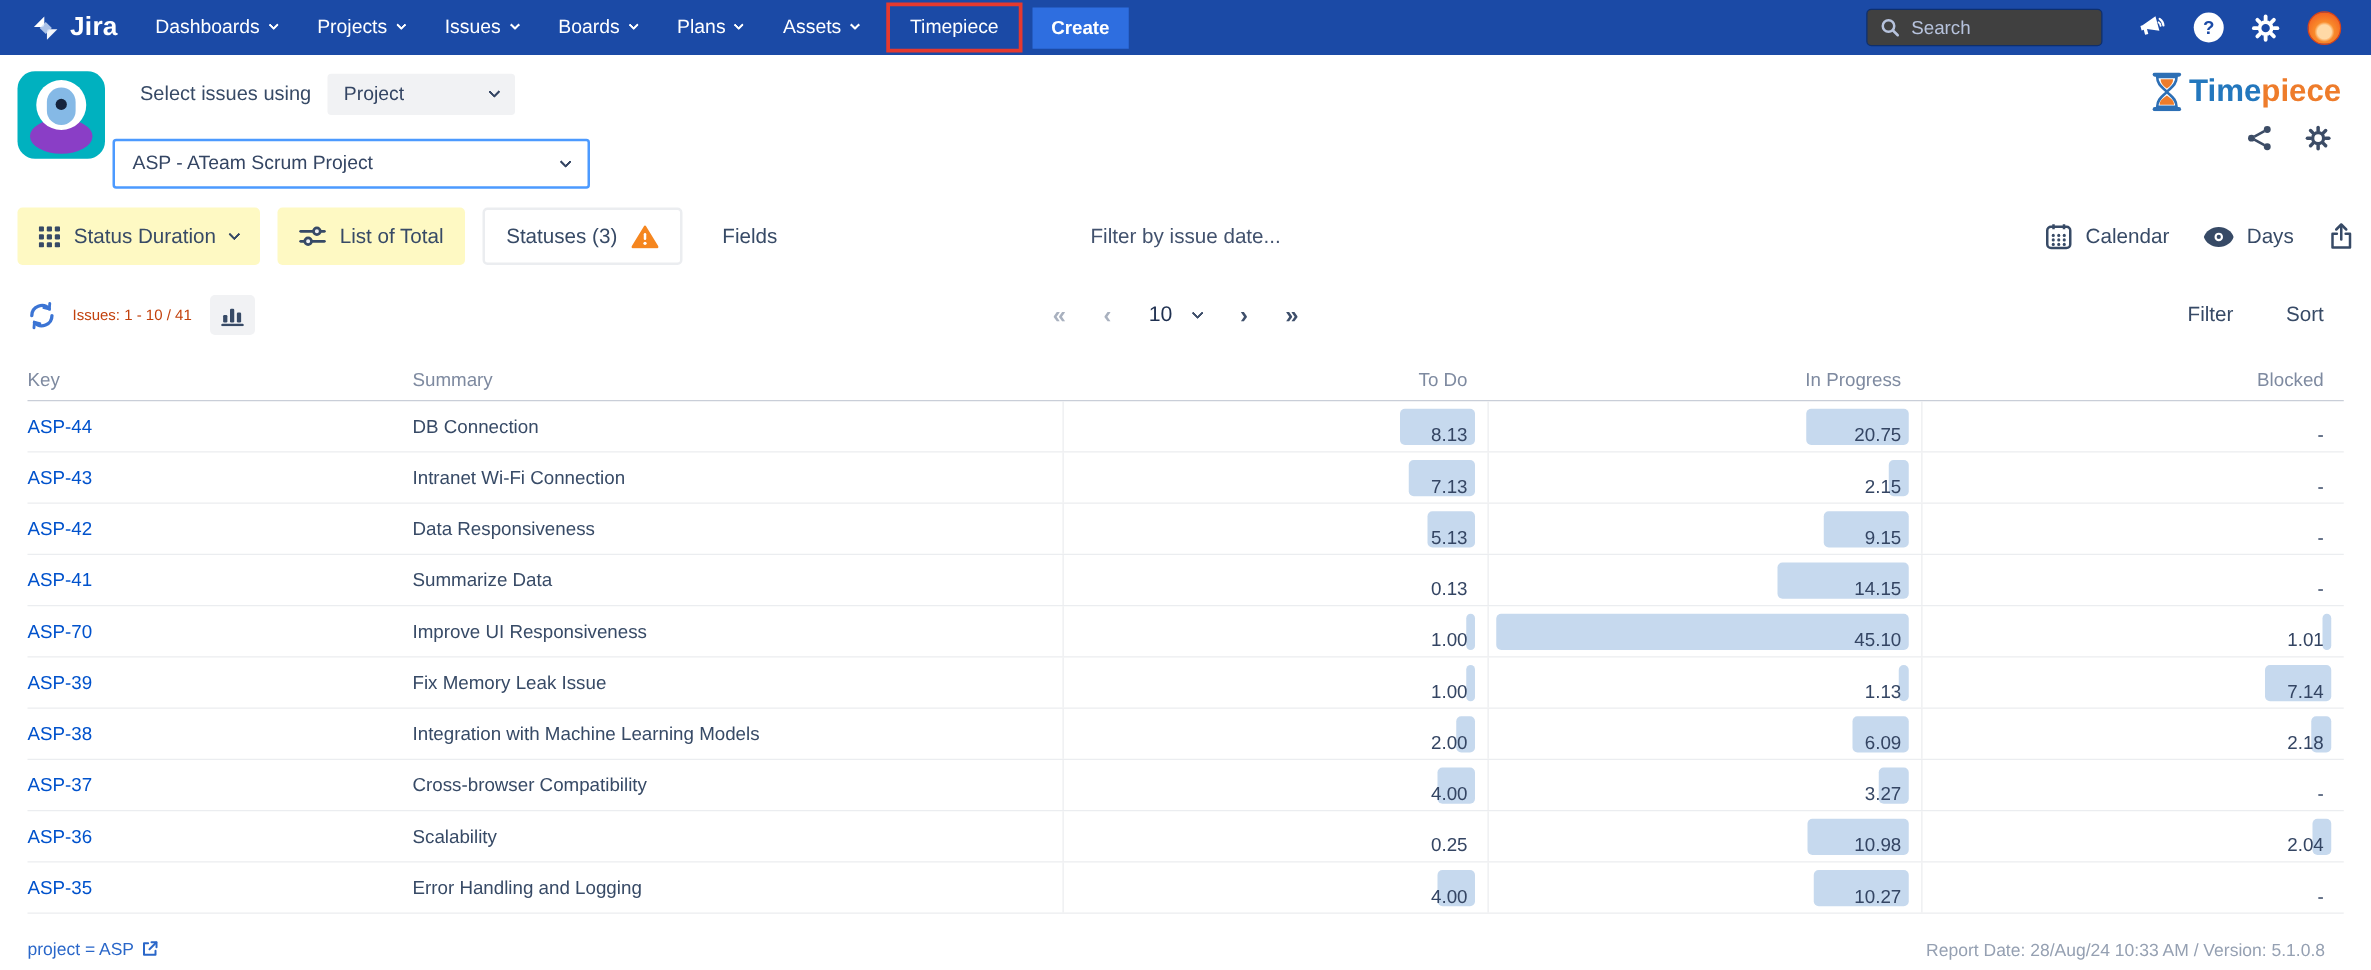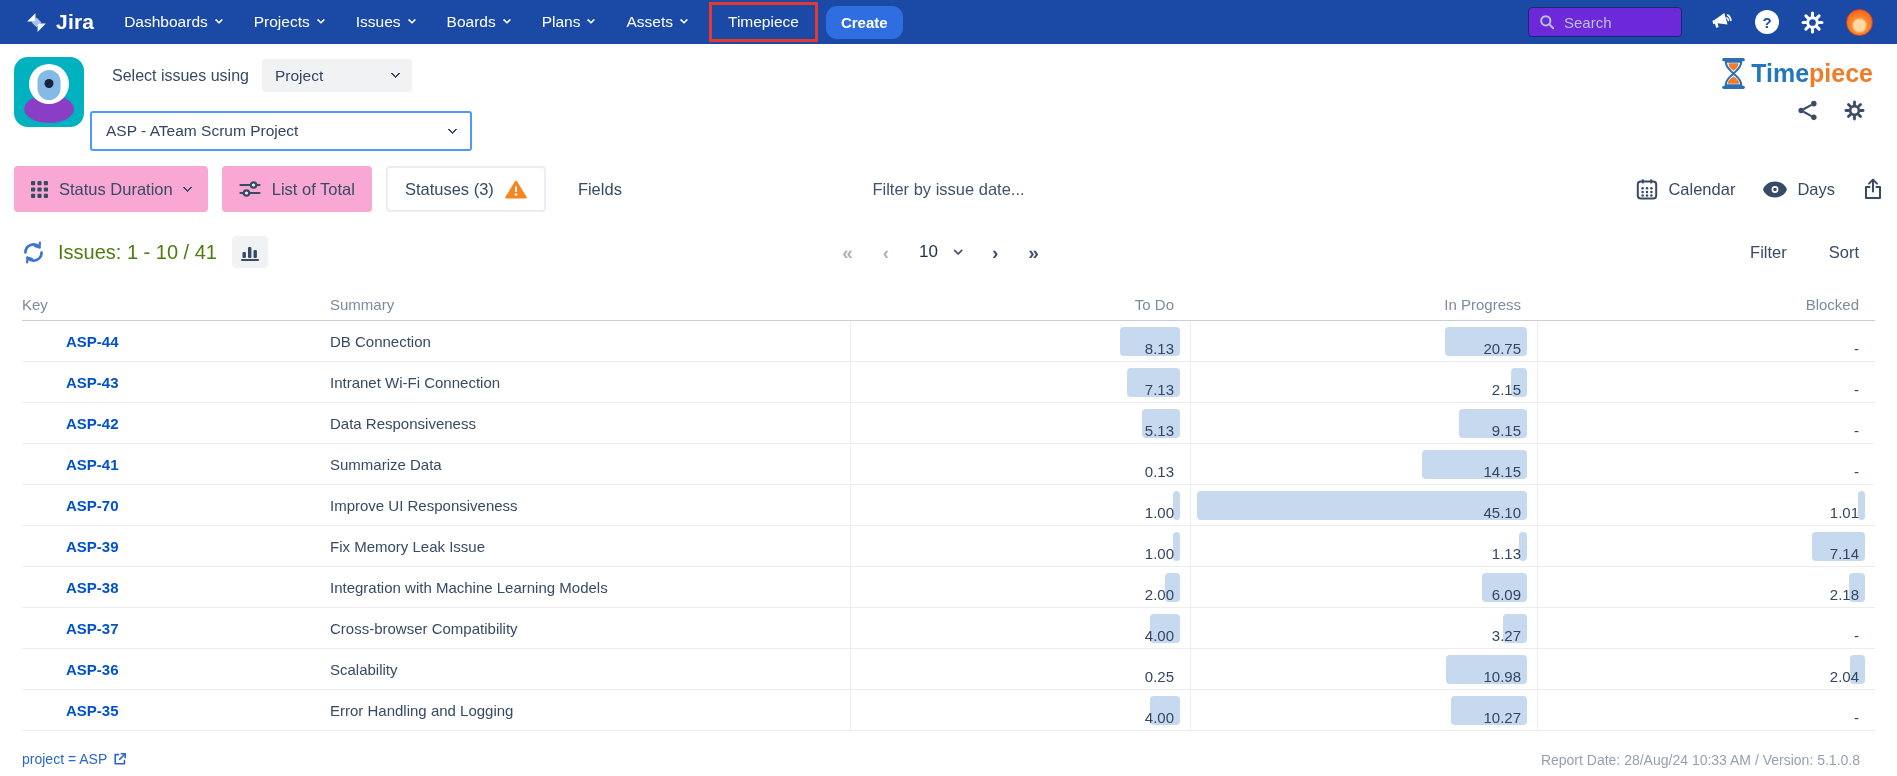--- a/index.html
+++ b/index.html
@@ -12,22 +12,22 @@
   .chev.sm{width:6px;height:6px;}
 
   
   .topnav{position:absolute;top:0;left:0;right:0;height:44px;background:var(--nav_blue,#1b4aa6);display:flex;align-items:center;padding:0 24px;color:#fff;}
   .brand{display:flex;align-items:center;gap:7px;margin-right:30px;}
   .brand-text{font-size:21px;font-weight:700;letter-spacing:.2px;}
   .nav-list{display:flex;align-items:center;gap:32px;}
   .nav-item{display:flex;align-items:center;gap:8px;font-size:15.5px;cursor:pointer;white-space:nowrap;}
   .timepiece-wrap{position:relative;margin-left:26px;padding:10px 15px;font-size:15.5px;cursor:pointer;white-space:nowrap;}
   .red-box{position:absolute;left:-4px;right:-4px;top:-1px;bottom:-1px;border:3.5px solid var(--annotation_red,#e5392e);pointer-events:none;}
-  .create-btn{background:var(--create_blue,#2e6ee0);border:none;color:#fff;border-radius:11px;padding:8px 15px;font-weight:700;font-size:15px;margin-left:12px;font-family:inherit;cursor:pointer;}
-  .search-box{margin-left:auto;display:flex;align-items:center;gap:9px;background:#6d28d9;border:1px solid #0e2f6d;border-radius:4px;height:30px;width:154px;padding:0 10px;margin-right:28px;}
+  .create-btn{background:var(--create_blue,#2e6ee0);border:none;color:#fff;border-radius:0;padding:8px 15px;font-weight:700;font-size:15px;margin-left:12px;font-family:inherit;cursor:pointer;}
+  .search-box{margin-left:auto;display:flex;align-items:center;gap:9px;background:#404040;border:1px solid #0e2f6d;border-radius:4px;height:30px;width:189px;padding:0 10px;margin-right:28px;}
   .search-box input{background:transparent;border:none;outline:none;color:#dce5f5;font-size:15px;width:120px;font-family:inherit;}
   .search-box input::placeholder{color:#b7c3dd;}
   .nav-icons{display:flex;align-items:center;gap:22px;}
   .help-icon{width:24px;height:24px;border-radius:50%;background:#fff;color:var(--nav_blue,#1b4aa6);display:flex;align-items:center;justify-content:center;font-size:15px;font-weight:700;}
   .avatar{width:27px;height:27px;border-radius:50%;background:radial-gradient(circle at 50% 62%, #ffd9a6 0 28%, #f98a2b 40%, #ef4e1d 100%);border:1px solid #d8431a;}
 
   
   .app-icon{position:absolute;left:14px;top:57px;width:70px;height:70px;border-radius:14px;background:#00b1bf;overflow:hidden;}
   .m-body{position:absolute;left:50%;transform:translateX(-50%);bottom:4px;width:50px;height:28px;background:#8a3ec6;border-radius:50%;}
   .m-head{position:absolute;left:50%;transform:translateX(-50%);top:7px;width:40px;height:40px;background:#fff;border-radius:50%;}
@@ -37,49 +37,49 @@
   .mode-select{position:absolute;left:262px;top:59px;width:150px;height:33px;background:#f1f2f4;border-radius:3px;display:flex;align-items:center;justify-content:space-between;padding:0 13px;font-size:15.5px;color:#344563;cursor:pointer;}
   .project-select{position:absolute;left:90px;top:111px;width:382px;height:40px;background:#fff;border:2px solid #4c9aff;border-radius:3px;display:flex;align-items:center;justify-content:space-between;padding:0 14px;font-size:15.5px;color:#344563;cursor:pointer;}
   .tp-logo{position:absolute;right:24px;top:58px;display:flex;align-items:center;gap:4px;}
   .tp-logo .t-blue{font-size:25px;font-weight:700;color:var(--timepiece_blue,#2377bd);}
   .tp-logo .t-orange{font-size:25px;font-weight:700;color:var(--timepiece_orange,#ee7c2b);}
   .tp-actions{position:absolute;right:32px;top:100px;display:flex;align-items:center;gap:26px;color:#3c4c66;}
   .tp-actions > span{cursor:pointer;display:flex;}
 
   
   .toolbar{position:absolute;top:166px;left:14px;right:14px;height:46px;display:flex;align-items:center;}
-  .tb-btn{height:46px;display:flex;align-items:center;gap:11px;background:#f9a8d4;border:none;border-radius:4px;padding:0 17px;font-size:16.5px;color:#374a66;margin-right:14px;font-family:inherit;cursor:pointer;}
+  .tb-btn{height:46px;display:flex;align-items:center;gap:11px;background:#fef9c3;border:none;border-radius:4px;padding:0 17px;font-size:16.5px;color:#374a66;margin-right:14px;font-family:inherit;cursor:pointer;}
   .tb-btn.outline{background:#fff;border:2px solid #ebedf0;}
   .fields-label{font-size:16.5px;color:#374a66;padding:0 18px;cursor:pointer;}
   .date-filter{position:absolute;left:50%;transform:translateX(-50%);font-size:16.5px;color:#42526e;cursor:pointer;}
   .tb-right{margin-left:auto;display:flex;align-items:center;gap:28px;color:#374a66;font-size:16.5px;}
   .tb-right .ic-label{display:flex;align-items:center;gap:10px;cursor:pointer;}
 
   
   .results{position:absolute;top:232px;left:22px;right:38px;height:40px;display:flex;align-items:center;}
   .refresh{display:flex;cursor:pointer;}
-  .issues-label{font-size:20px;color:#4d7c0f;margin:0 15px 0 13px;}
+  .issues-label{font-size:12px;color:#c2410c;margin:0 15px 0 13px;}
   .chart-btn{width:36px;height:32px;background:#f1f2f4;border:none;border-radius:4px;display:flex;align-items:center;justify-content:center;color:#374a66;cursor:pointer;}
   .pagination{position:absolute;left:50%;top:50%;transform:translate(-50%,-50%);display:flex;align-items:center;gap:30px;}
   .pg{font-size:19px;font-weight:700;cursor:pointer;line-height:1;}
   .pg.disabled{color:#a9b1bf;}
   .pg.active{color:#3e4f6b;}
   .page-size{display:flex;align-items:center;gap:17px;cursor:pointer;}
   .page-size .num{font-size:17px;color:#1f3050;}
   .results-right{margin-left:auto;display:flex;gap:42px;font-size:16.5px;color:#374a66;}
   .results-right span{cursor:pointer;}
 
   
   .grid-cols{display:grid;grid-template-columns:308px 520px 340px 347px 338px;}
   .table{position:absolute;left:22px;top:288px;width:1853px;}
   .thead{height:33px;align-items:center;color:#7e8aa0;font-size:15px;border-bottom:1px solid #c9ced8;}
   .th.num{text-align:right;padding-right:16px;}
   .trow{height:41px;align-items:center;border-bottom:1px solid #ebedf0;font-size:15px;}
   .td{display:flex;align-items:center;height:100%;}
-  .td.key span{color:var(--link_blue,#0052cc);font-weight:700;cursor:pointer;margin-left:44px;}
+  .td.key span{color:var(--link_blue,#0052cc);font-weight:400;cursor:pointer;}
   .td.summary{color:#374a66;}
   .td.num{position:relative;justify-content:flex-end;padding-right:16px;border-left:1px solid #ebedf0;overflow:hidden;color:#344563;}
   .bar{position:absolute;right:10px;top:6px;height:29px;border-radius:4px;background:var(--bar_blue,#c6d9ee);}
   .td.num .val{position:relative;z-index:1;margin-top:15px;}
 
   
   .footer-left{position:absolute;left:22px;top:751px;display:flex;align-items:center;gap:6px;color:#2a67c9;font-size:14px;cursor:pointer;}
   .footer-right{position:absolute;right:37px;top:752px;color:#95a0b2;font-size:14px;}
 </style>
 </head>

